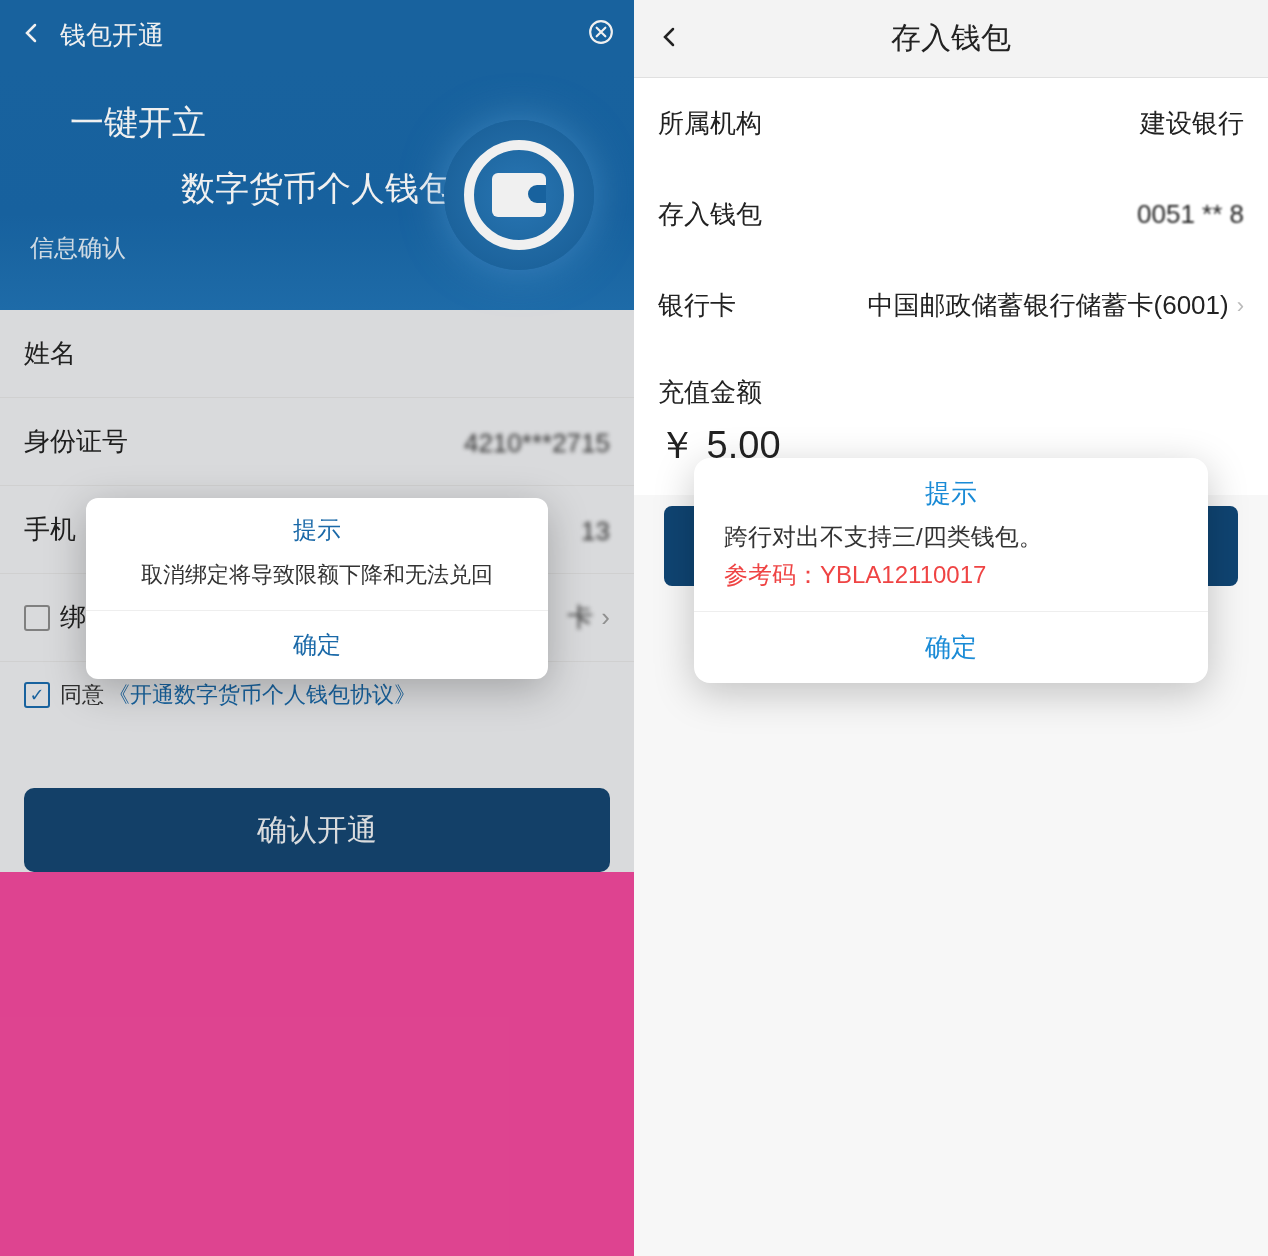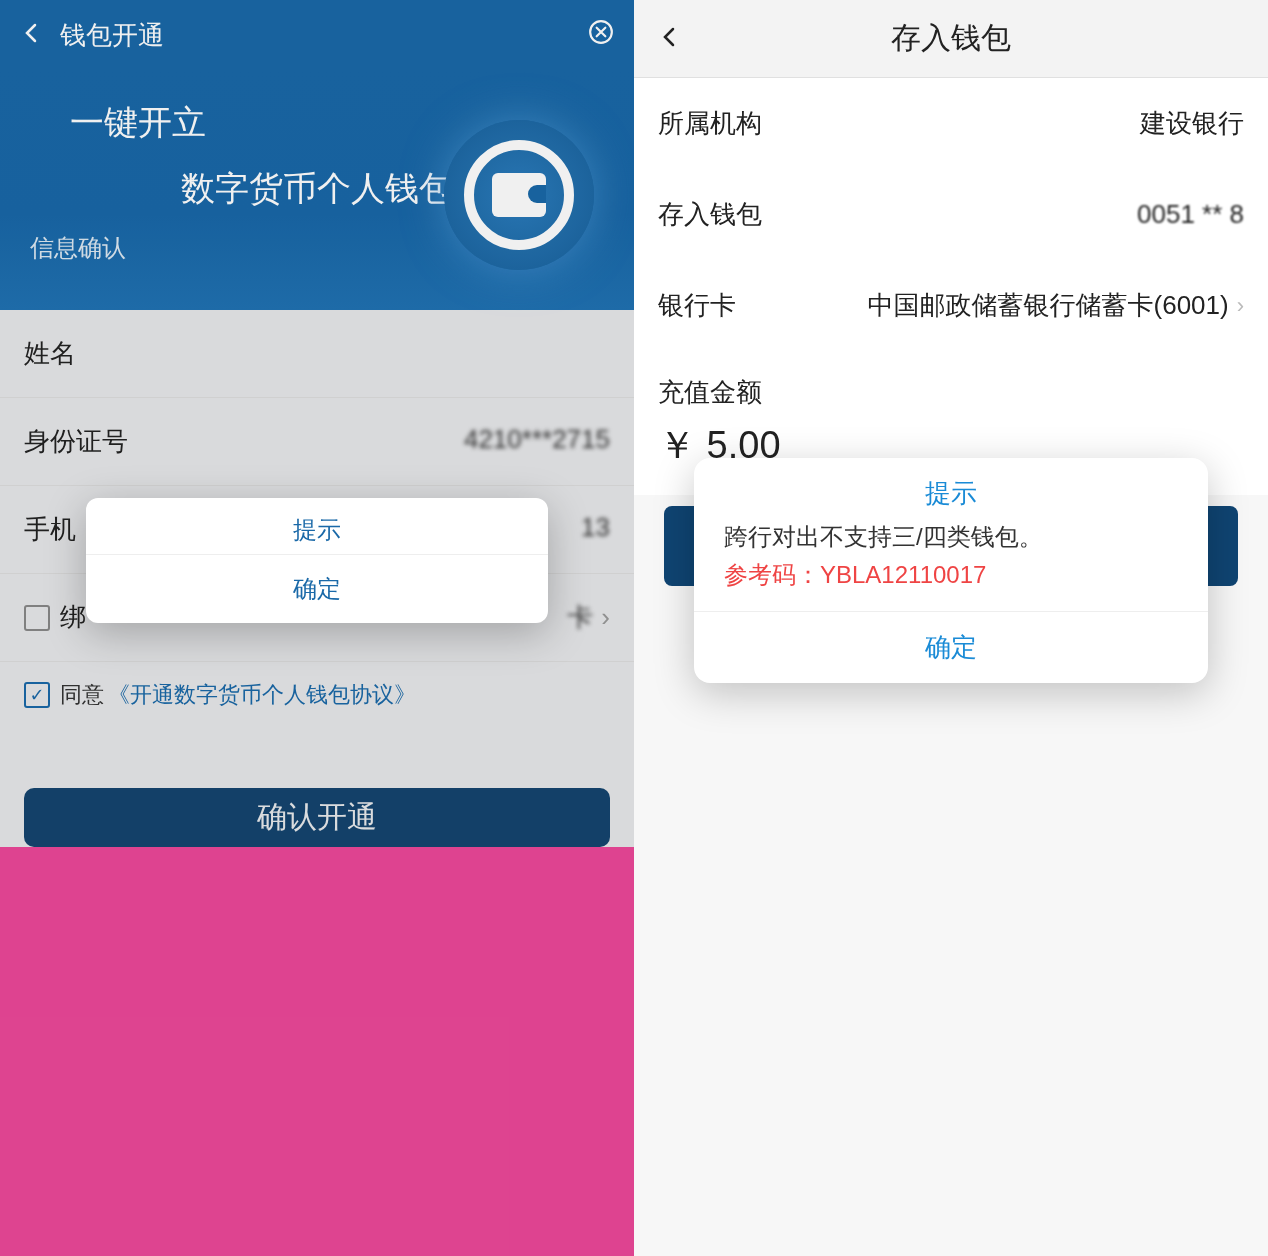--- a/index.html
+++ b/index.html
@@ -60,42 +60,42 @@
   .wallet-badge .wallet-glyph::after {
     content: ""; position: absolute; right: 0; top: 12px; width: 18px; height: 18px;
     background: #1a69a8; border-radius: 50% 0 0 50%;
   }
 
   .form-area {
     background: #e7e8ea;
     padding: 0;
   }
   .form-row {
-    display: flex; justify-content: space-between; align-items: flex-start;
+    display: flex; justify-content: space-between; align-items: flex-end;
     padding: 26px 24px; font-size: 26px; color: #222;
     border-bottom: 1px solid #ddd;
   }
   .form-row .label { color: #222; }
   .form-row .value { color: #333; text-align: right; filter: blur(2px); }
   .form-row .chev { color: #999; margin-left: 8px; }
 
   .agree-row {
     display: flex; align-items: center; padding: 18px 24px; font-size: 22px; color: #333;
   }
   .agree-row .cbox {
     width: 26px; height: 26px; border: 2px solid #1a69a8; border-radius: 3px;
     display: inline-flex; align-items: center; justify-content: center;
     color: #1a69a8; font-size: 18px; margin-right: 10px;
   }
   .agree-row .link { color: #1a69a8; margin-left: 4px; }
 
   .confirm-btn {
     margin: 60px 24px 0 24px;
     background: #15456f; color: #e8eaec;
-    height: 59px; border-radius: 10px;
+    height: 84px; border-radius: 10px;
     display: flex; align-items: center; justify-content: center;
     font-size: 30px;
   }
 
   
   .dialog-left {
     position: absolute; left: 86px; top: 498px; width: 462px;
     background: #fff; border-radius: 12px;
     box-shadow: 0 10px 40px rgba(0,0,0,0.25);
     overflow: hidden;
@@ -216,20 +216,21 @@
       <span class="link">《开通数字货币个人钱包协议》</span>
     </div>
 
     <div class="confirm-btn">确认开通</div>
   </div>
 
   <div class="dim"></div>
 
   <div class="dialog-left">
     <div class="dl-title">提示</div>
+    <div class="dl-msg">取消绑定将导致限额下降和无法兑回</div>
     <div class="dl-btns">
       <div class="dl-btn dl-ok">确定</div>
     </div>
   </div>
 </div>
 
 <div class="phone phone-right">
 
   <div class="topbar-light">
     <div class="back-ic">

